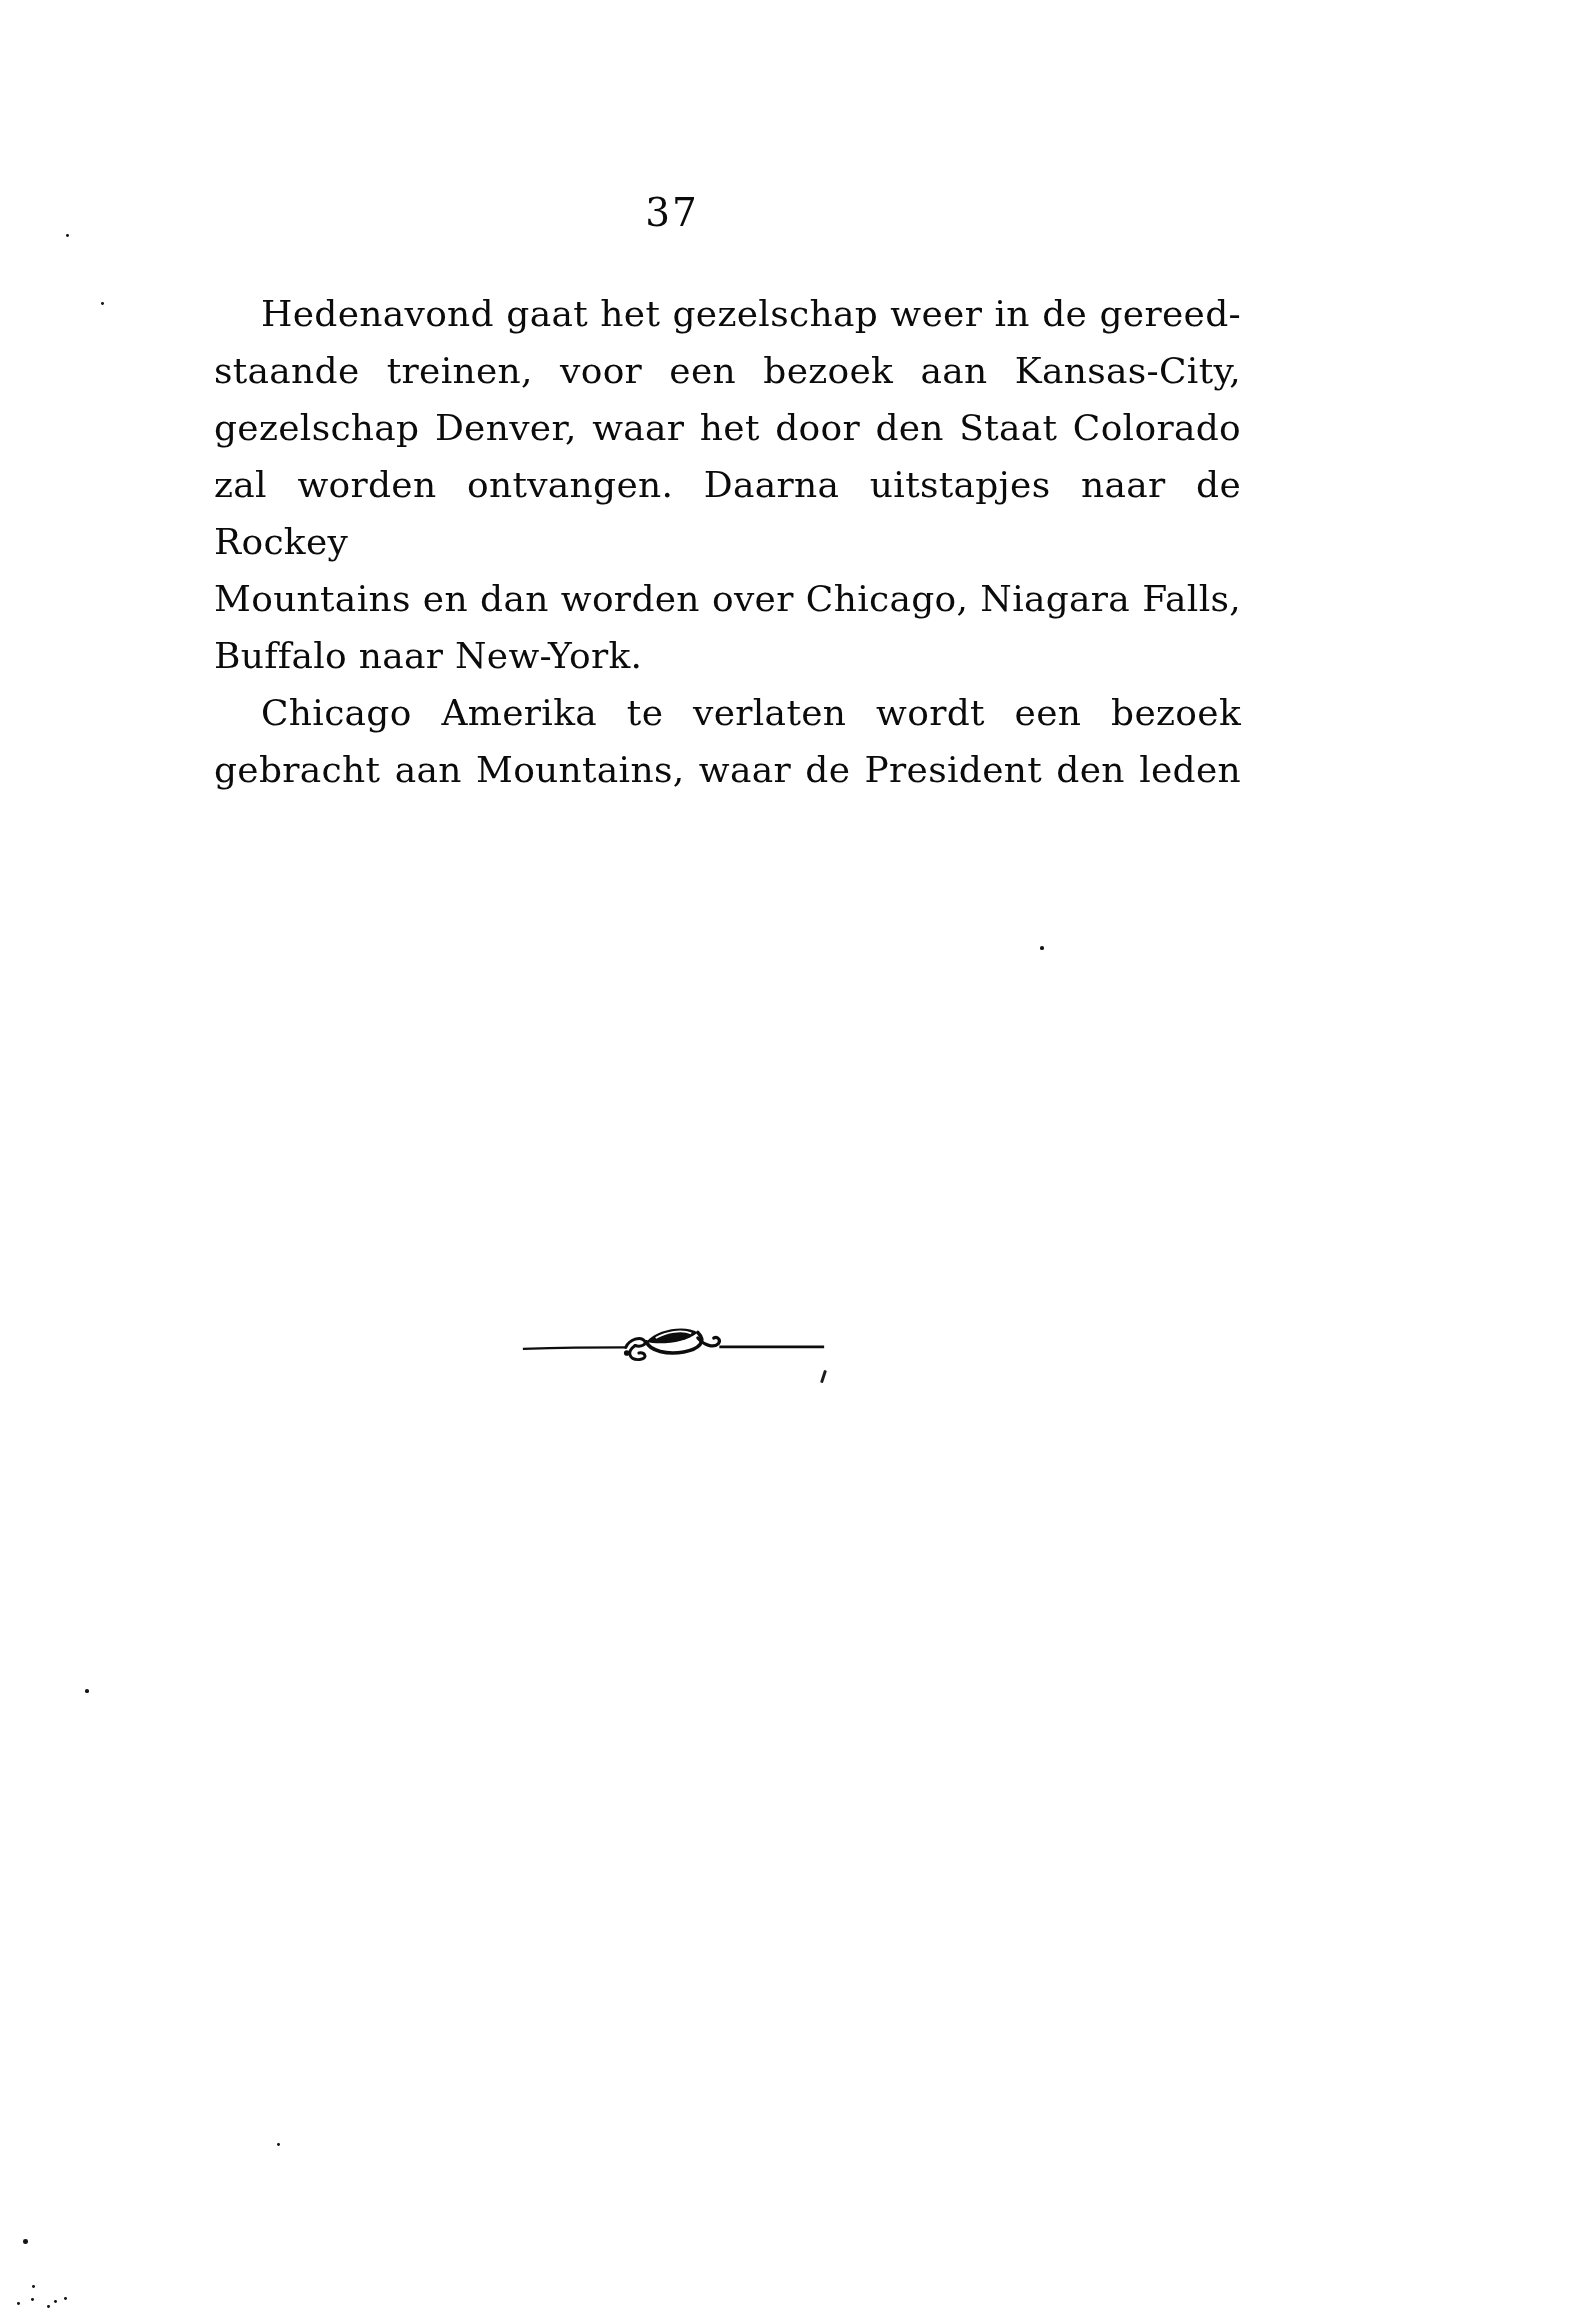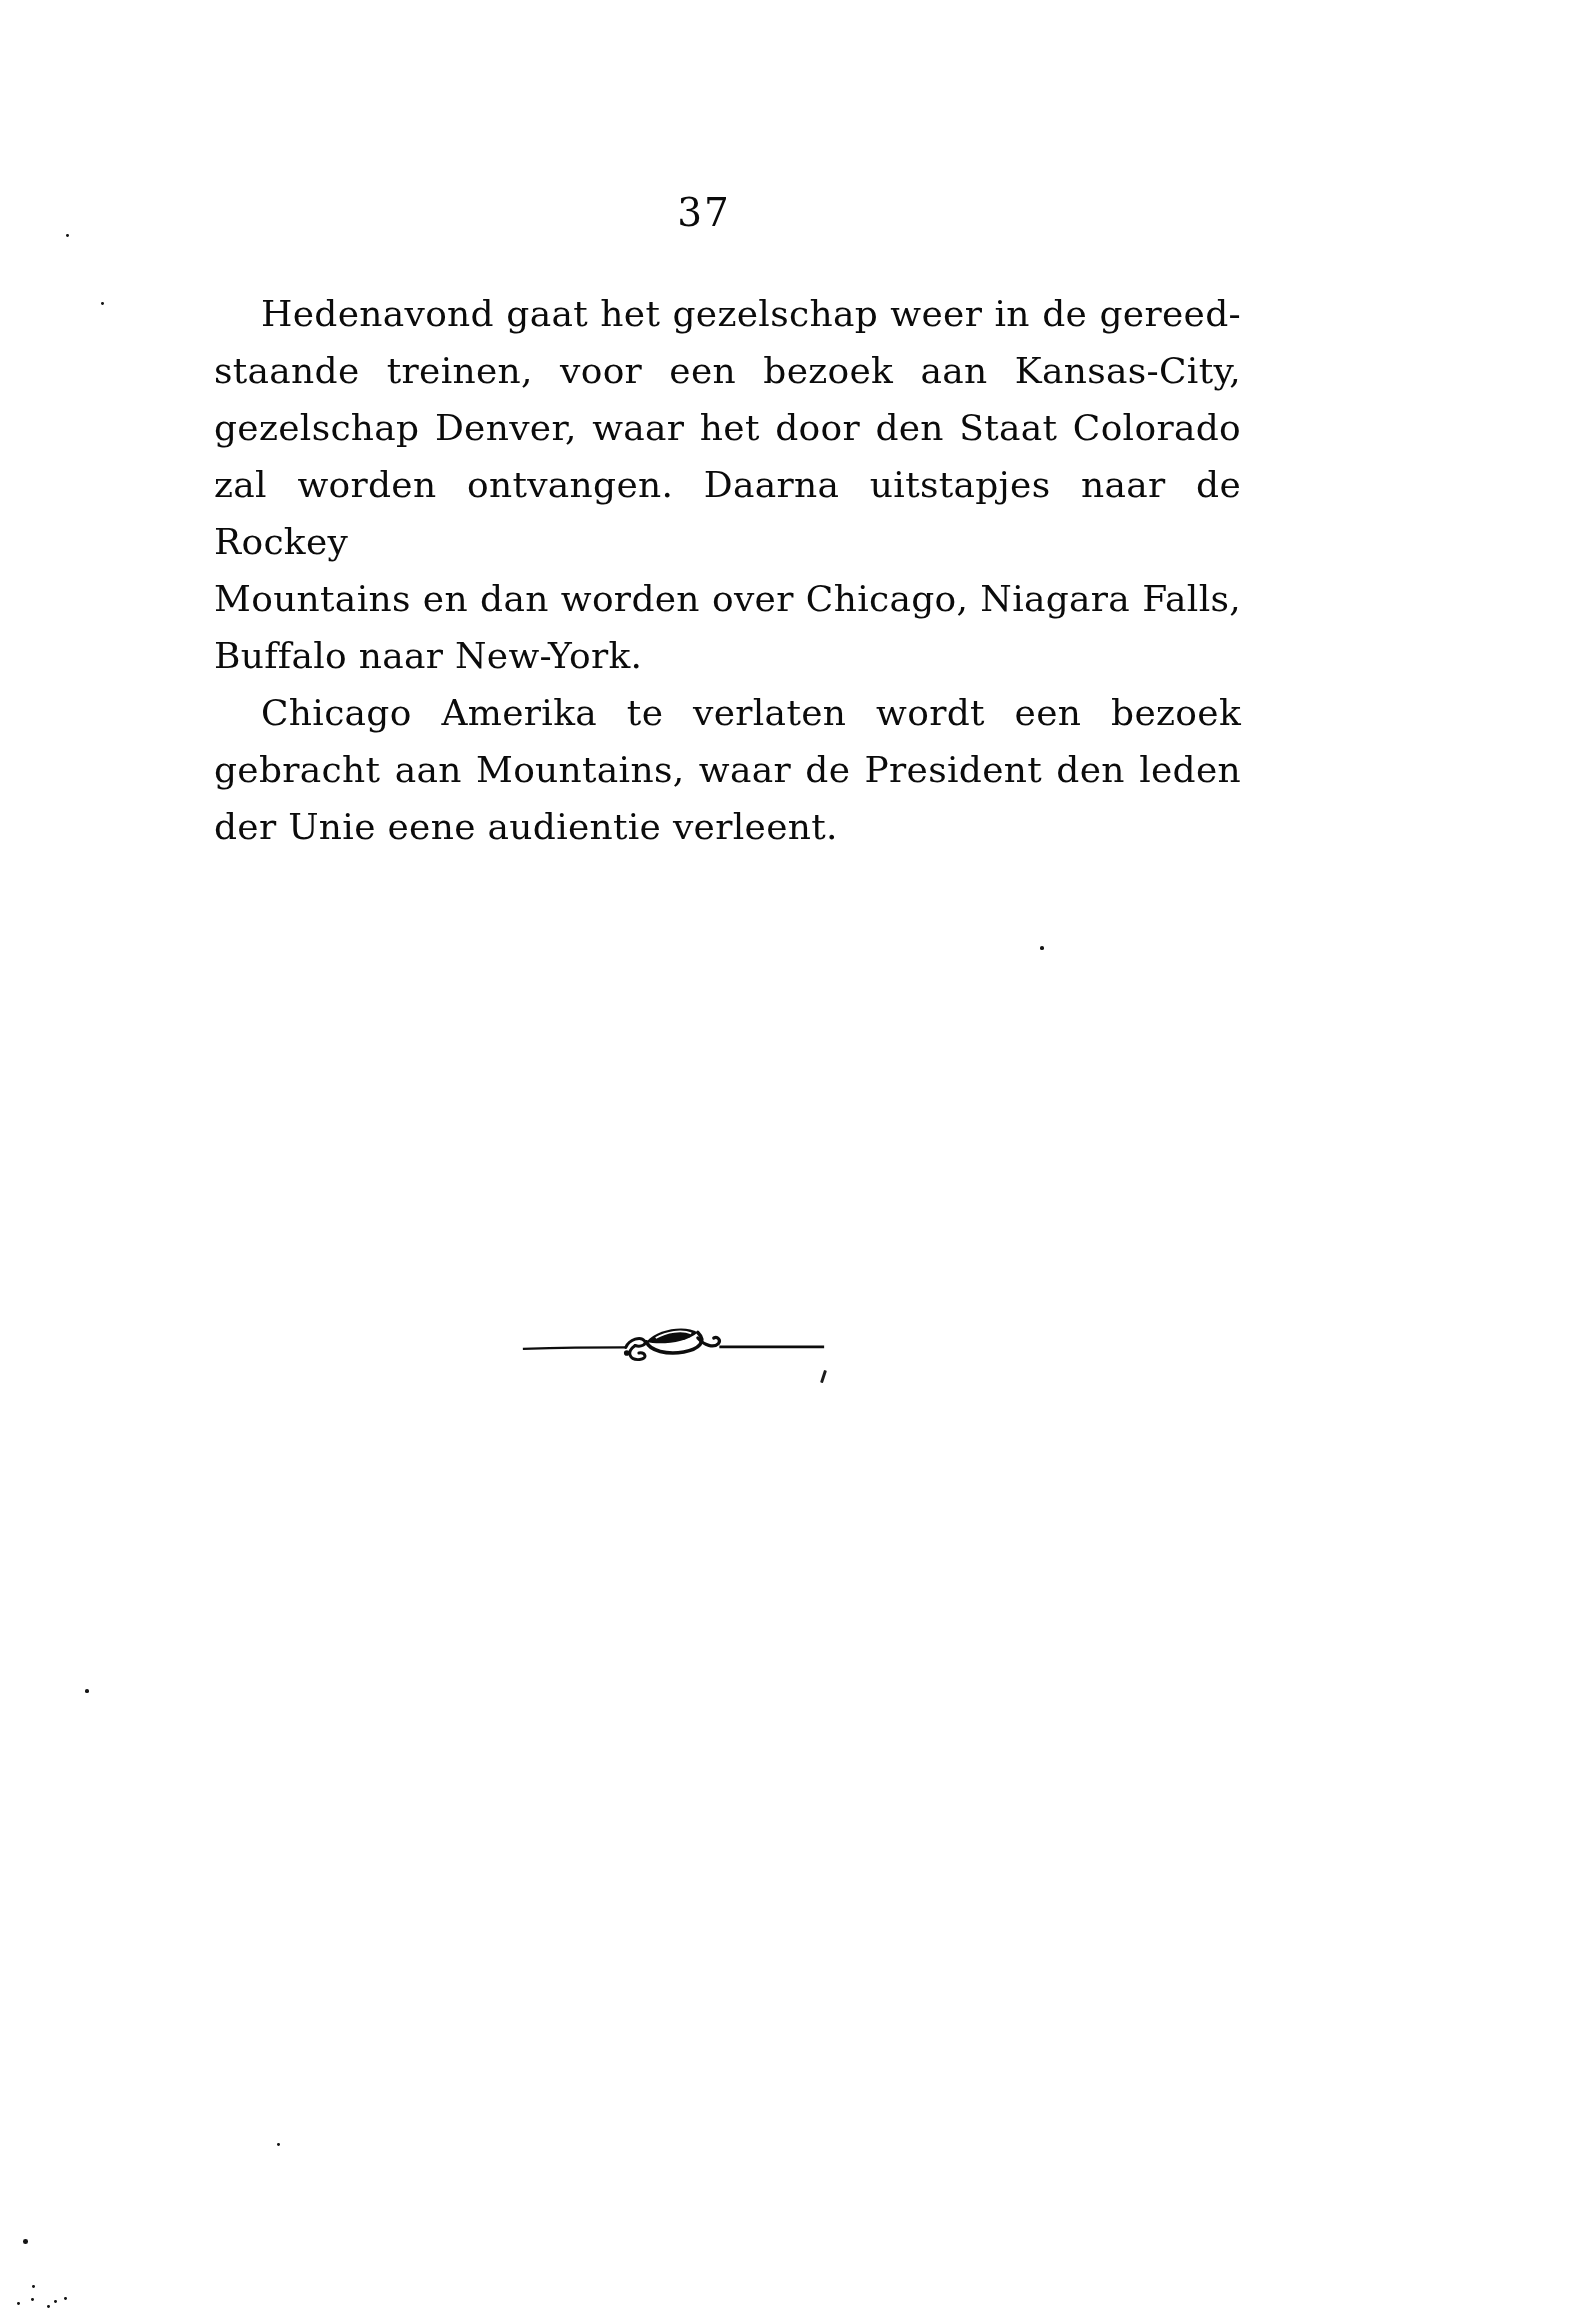--- a/index.html
+++ b/index.html
@@ -14,21 +14,20 @@
   }
   .page-number {
     position: absolute;
     top: 193px;
     left: 672px;
     transform: translateX(-50%);
     font-size: 39px;
     line-height: 1;
     letter-spacing: 1.9px;
     color: #0a0a0a;
-    margin-left: 32px;
   }
   .textblock {
     position: absolute;
     left: 170px;
     top: 285px;
     width: 1027px;
     font-size: 36px;
     line-height: 57px;
     letter-spacing: 0.3px;
     margin-left: 44px;
@@ -78,21 +77,20 @@
       <div class="line indent">Hedenavond gaat het gezelschap weer in de gereed-</div>
       <div class="line">staande treinen, voor een bezoek aan Kansas-City,</div>
       <div class="line">gezelschap Denver, waar het door den Staat Colorado</div>
       <div class="line">zal worden ontvangen. Daarna uitstapjes naar de Rockey</div>
       <div class="line">Mountains en dan worden over Chicago, Niagara Falls,</div>
       <div class="line lastline">Buffalo naar New-York.</div>
     </div>
     <div>
       <div class="line indent">Chicago Amerika te verlaten wordt een bezoek</div>
       <div class="line">gebracht aan Mountains, waar de President den leden</div>
-      <div class="line lastline">der Unie eene audientie verleent.</div>
     </div>
   </div>
 
   <div class="divider">
     <svg width="305" height="45" viewBox="0 0 326 48" xmlns="http://www.w3.org/2000/svg">
 
       <path d="M2 27.5 C 40 26.5, 80 26, 112 26" stroke="#0d0d0d" stroke-width="2.4" fill="none"></path>
 
       <path d="M212 25.5 L 324 25.5" stroke="#0d0d0d" stroke-width="2.8" fill="none"></path>
 

